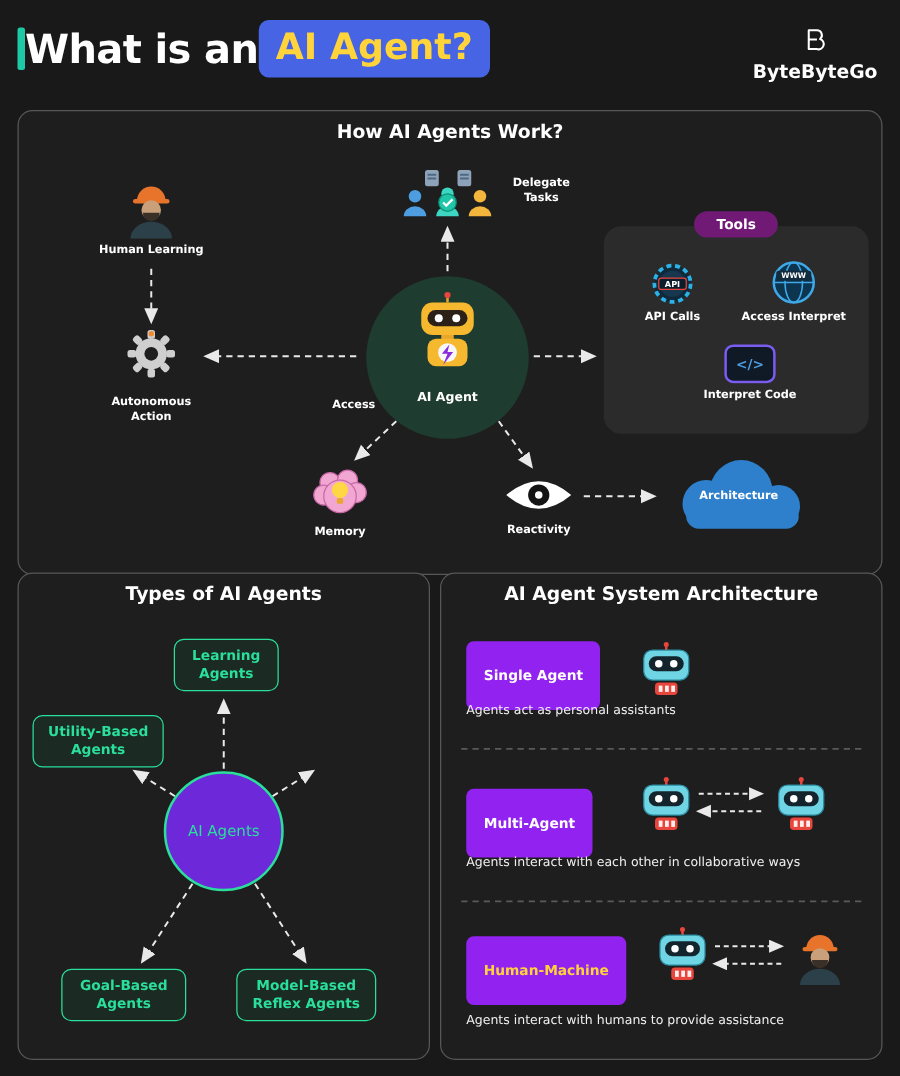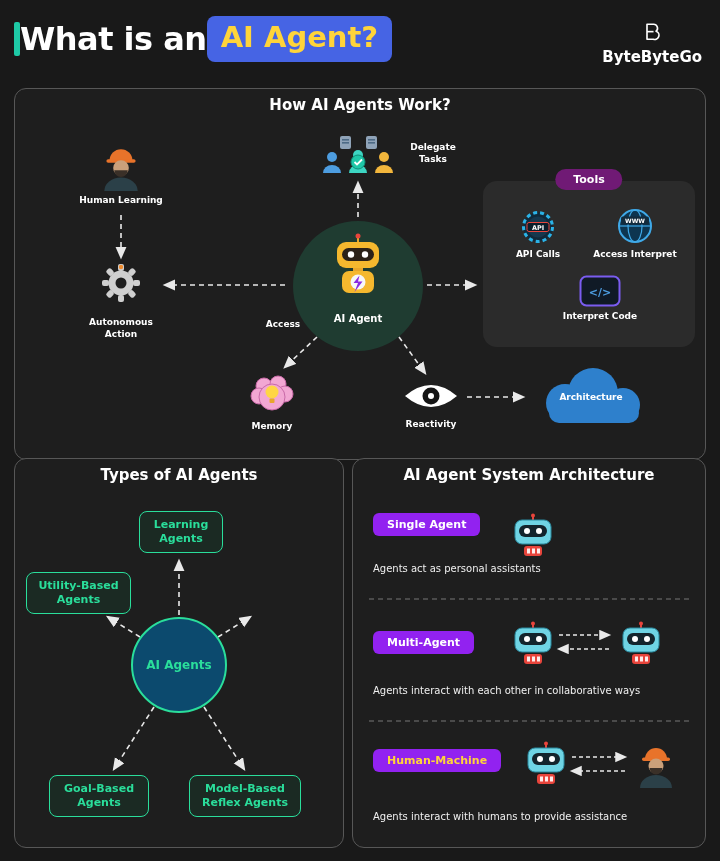--- a/index.html
+++ b/index.html
@@ -37,25 +37,25 @@
   
   .tools-box { position:absolute; left:468px; top:92px; width:212px; height:166px; background:#2b2b2b; border-radius:14px; }
   .tools-pill { position:absolute; left:50%; transform:translateX(-50%); top:-12px; background:#701a75; color:#fff; font-size:11px; font-weight:700; padding:4px 18px; border-radius:14px; }
 
   
   .cloud-label { position:absolute; left:516px; top:303px; width:120px; text-align:center; font-size:9px; font-weight:700; color:#fff; }
 
   
   .green-box { position:absolute; border:1.5px solid #2ade9b; border-radius:8px; color:#2ade9b; font-weight:700; font-size:11px;
                display:flex; align-items:center; justify-content:center; text-align:center; line-height:1.3; min-height:42px; padding:4px 6px; background:#1b2a23; }
-  .types-circle { position:absolute; left:116px; top:158px; width:96px; height:96px; border-radius:50%; background:#0c4a6e; border:2px solid #2ade9b;
-                  display:flex; align-items:center; justify-content:center; color:#2ade9b; font-weight:700; font-size:12px; }
-
-  
-  .pill { position:absolute; background:#9222f0; color:#fff; font-weight:700; font-size:11px; padding:5px 14px; border-radius:6px; white-space:nowrap; }
+  .types-circle { position:absolute; left:116px; top:158px; width:96px; height:96px; border-radius:50%; background:#6d28d9; border:2px solid #2ade9b;
+                  display:flex; align-items:center; justify-content:center; color:#2ade9b; font-weight:400; font-size:12px; }
+
+  
+  .pill { position:absolute; background:#9222f0; color:#fff; font-weight:700; font-size:11px; padding:21px 14px; border-radius:6px; white-space:nowrap; }
   .pill.yellow { color:#ffd43a; }
   .caption { position:absolute; font-size:10px; color:#f0f0f0; }
 </style>
 </head>
 <body>
 
 <div class="header">
   <span class="accent-bar"></span>
   <span class="title-text">What is an</span>
   <span class="title-highlight">AI Agent?</span>

